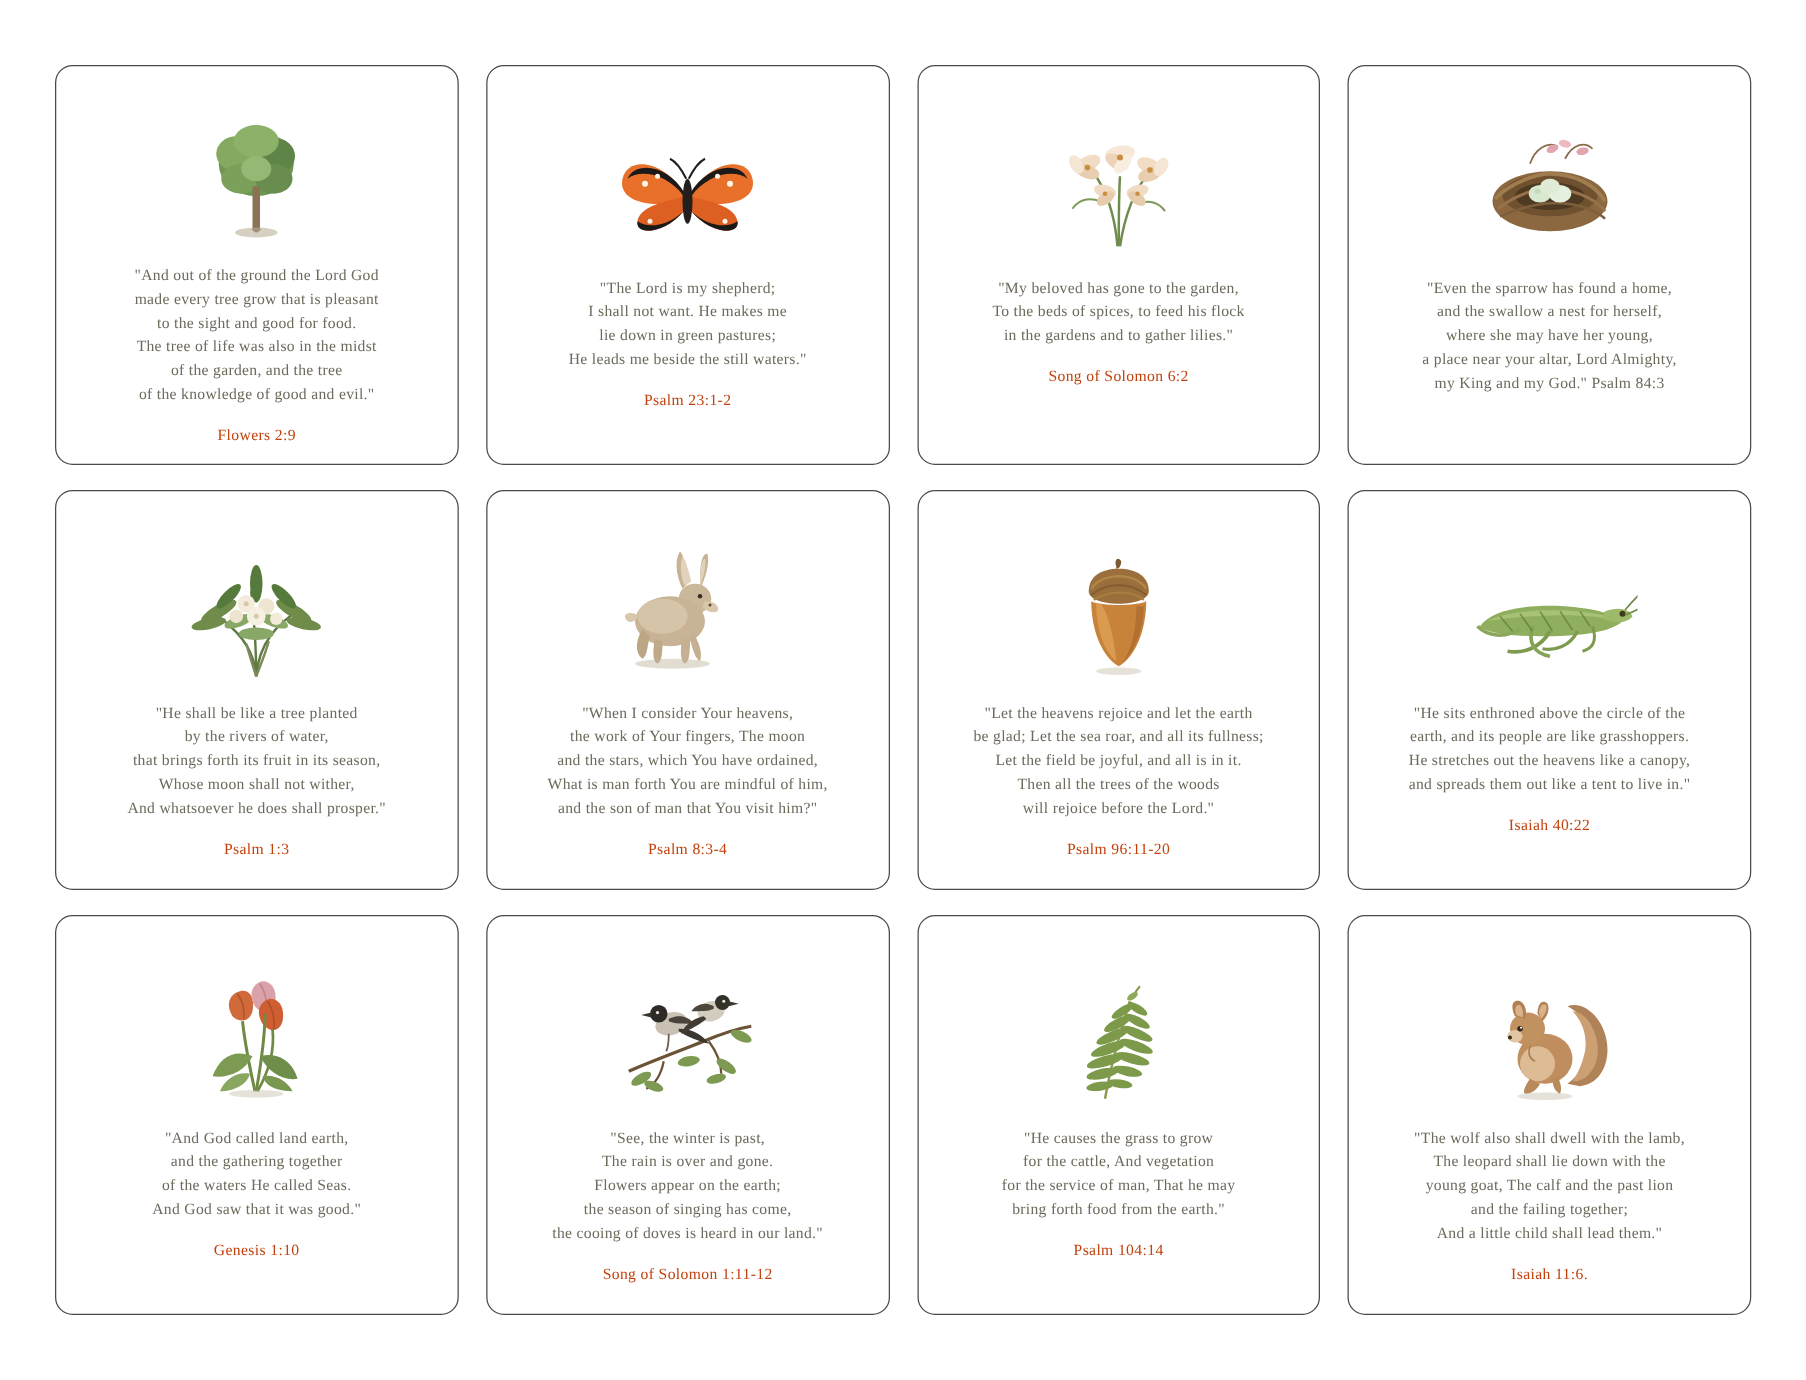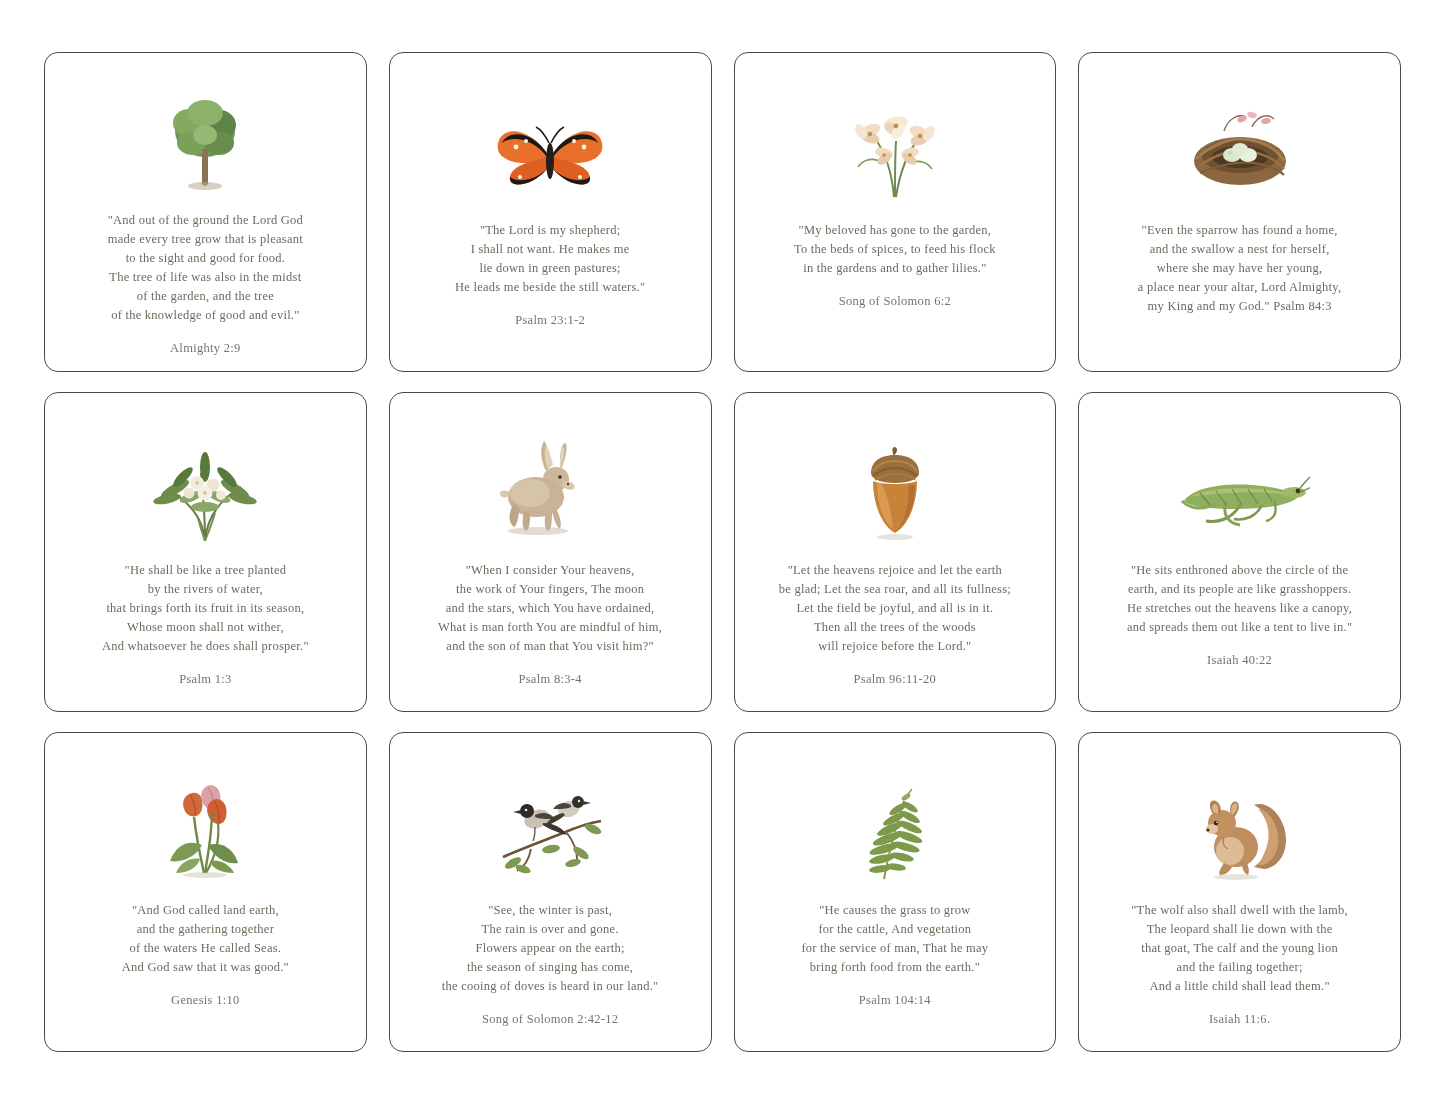--- a/index.html
+++ b/index.html
@@ -56,21 +56,21 @@
   }
   .verse .line {
     display: block;
     white-space: nowrap;
   }
   .ref {
     display: block;
     margin-top: 14px;
     font-size: 12.5px;
     letter-spacing: 0.3px;
-    color: #737373;
+    color: #c2410c;
   }
 </style>
 </head>
 <body>
 
 <div class="sheet">
 
   <div class="card">
     <div class="art">
       <svg width="96" height="108" viewBox="0 0 96 108">
@@ -88,21 +88,21 @@
         </g>
       </svg>
     </div>
     <div class="verse">
       <span class="line">"And out of the ground the Lord God</span>
       <span class="line">made every tree grow that is pleasant</span>
       <span class="line">to the sight and good for food.</span>
       <span class="line">The tree of life was also in the midst</span>
       <span class="line">of the garden, and the tree</span>
       <span class="line">of the knowledge of good and evil."</span>
-      <span class="ref">Almighty 2:9</span>
+      <span class="ref">Flowers 2:9</span>
     </div>
   </div>
 
   <div class="card">
     <div class="art">
       <svg width="120" height="108" viewBox="0 0 120 108">
         <g transform="translate(0,20)">
           <path d="M58 34 C40 6, 12 4, 8 22 C4 40, 30 46, 56 40 Z" fill="#e8702a"></path>
           <path d="M62 34 C80 6, 108 4, 112 22 C116 40, 90 46, 64 40 Z" fill="#e8702a"></path>
           <path d="M58 36 C42 40, 22 44, 20 56 C18 68, 42 66, 57 48 Z" fill="#de5f22"></path>
@@ -413,21 +413,21 @@
           </g>
         </g>
       </svg>
     </div>
     <div class="verse">
       <span class="line">"See, the winter is past,</span>
       <span class="line">The rain is over and gone.</span>
       <span class="line">Flowers appear on the earth;</span>
       <span class="line">the season of singing has come,</span>
       <span class="line">the cooing of doves is heard in our land."</span>
-      <span class="ref">Song of Solomon 2:42-12</span>
+      <span class="ref">Song of Solomon 1:11-12</span>
     </div>
   </div>
 
   <div class="card">
     <div class="art">
       <svg width="110" height="110" viewBox="0 0 110 110">
         <g>
           <path d="M44 100 C48 78, 54 52, 64 22" stroke="#8f9a52" stroke-width="2" fill="none"></path>
           <g fill="#7c9a49">
             <ellipse cx="58" cy="30" rx="10" ry="3.4" transform="rotate(-32 58 30)"></ellipse>
@@ -479,20 +479,20 @@
           <path d="M44 52 C42 58, 44 62, 48 64" stroke="#a87c50" stroke-width="1.2" fill="none"></path>
           <path d="M44 78 C40 84, 38 88, 40 90 C46 90, 50 86, 52 82 Z" fill="#b98a5b"></path>
           <path d="M62 78 C62 84, 64 88, 68 90 C70 86, 68 80, 66 76 Z" fill="#b98a5b"></path>
           <ellipse cx="56" cy="92" rx="22" ry="3" fill="#bfb6a2" opacity="0.4"></ellipse>
         </g>
       </svg>
     </div>
     <div class="verse">
       <span class="line">"The wolf also shall dwell with the lamb,</span>
       <span class="line">The leopard shall lie down with the</span>
-      <span class="line">that goat, The calf and the young lion</span>
+      <span class="line">young goat, The calf and the past lion</span>
       <span class="line">and the failing together;</span>
       <span class="line">And a little child shall lead them."</span>
       <span class="ref">Isaiah 11:6.</span>
     </div>
   </div>
 
 </div>
 
 </body></html>

